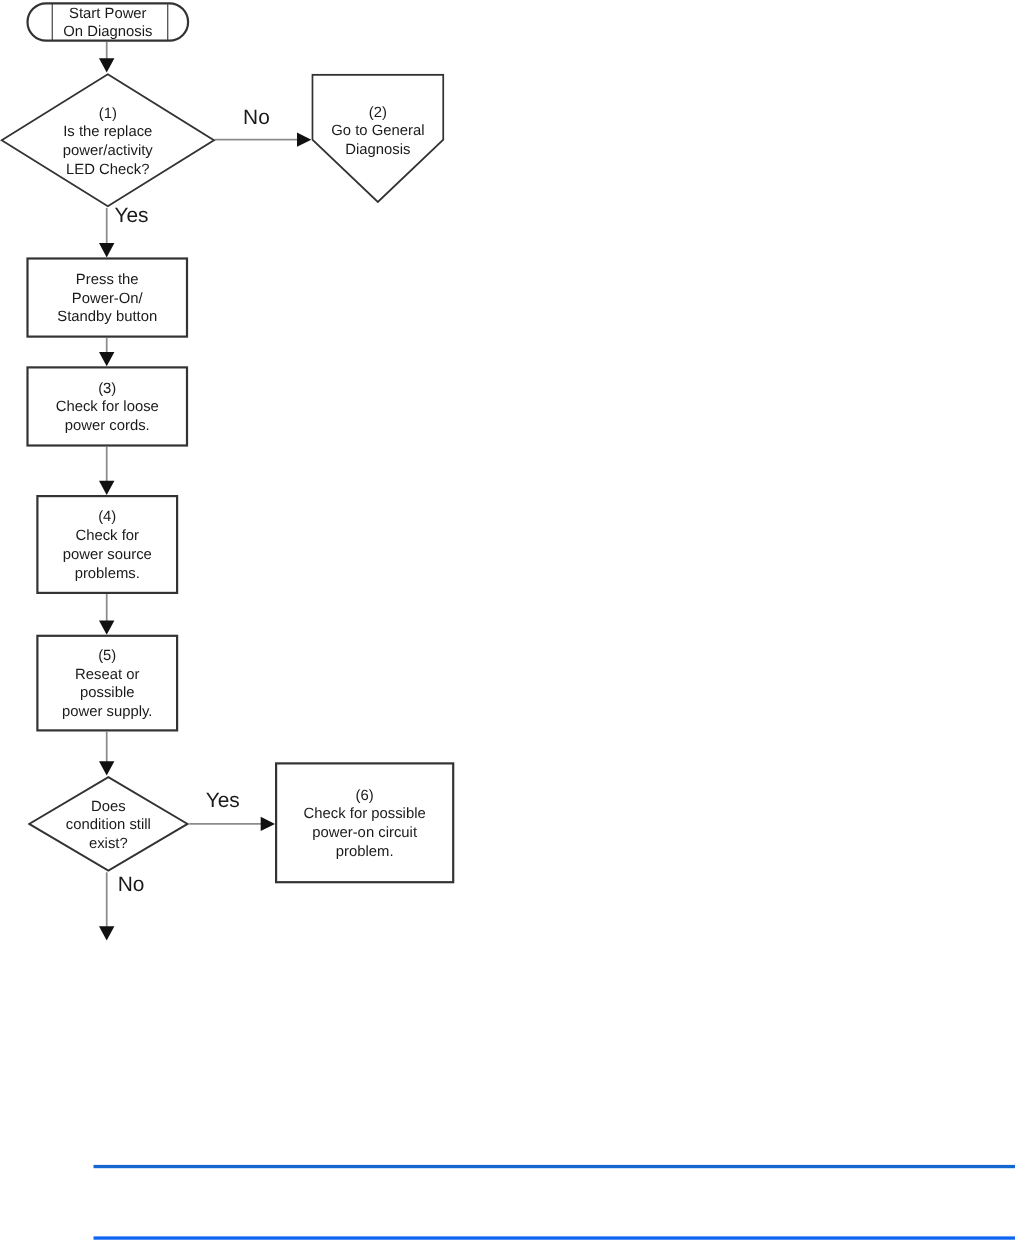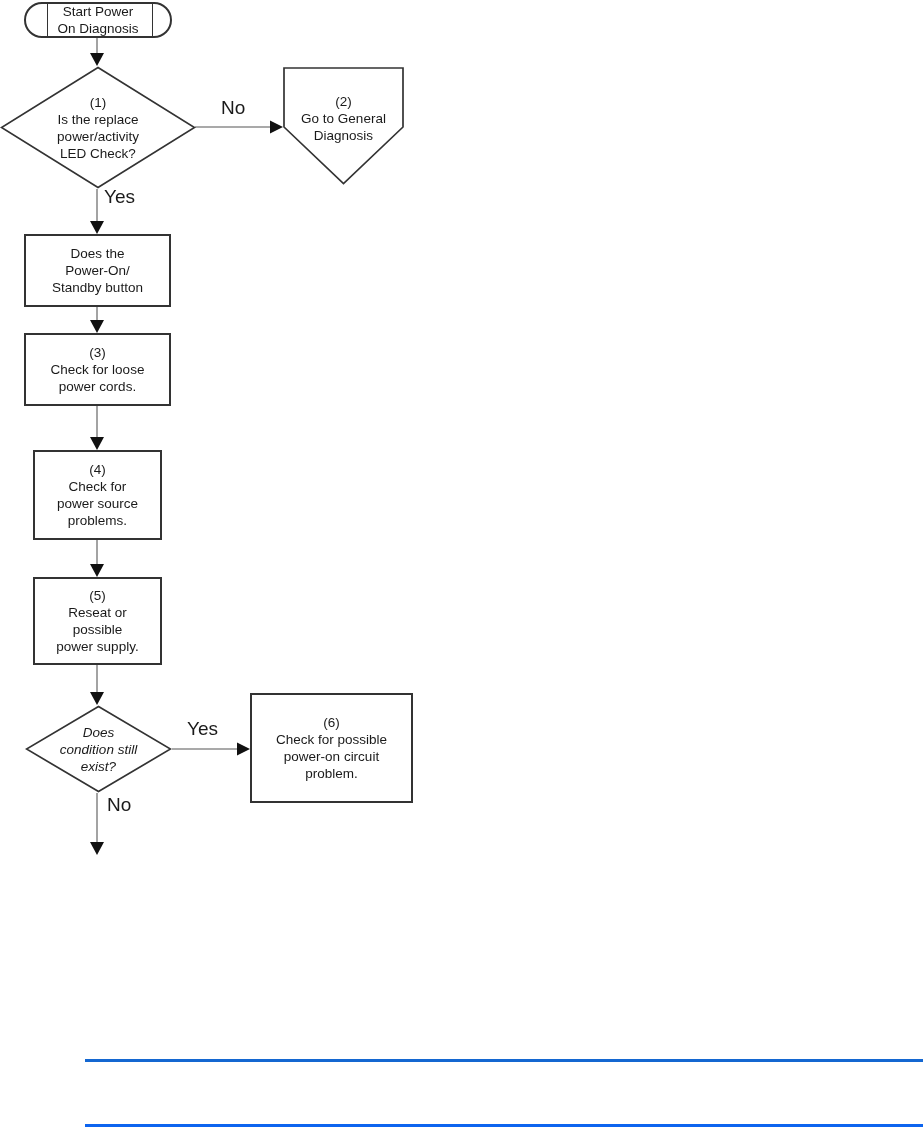--- a/index.html
+++ b/index.html
@@ -170,21 +170,21 @@
       <div class="node-text">
         <span>(2)</span>
         <span>Go to General</span>
         <span>Diagnosis</span>
       </div>
     </div>
   </div>
 
   <div class="node process" style="left:24px;top:234px;width:147px;height:73px;">
     <div class="node-text">
-      <span>Does the</span>
+      <span>Press the</span>
       <span>Power-On/</span>
       <span>Standby button</span>
     </div>
   </div>
 
   <div class="node process" style="left:24px;top:333px;width:147px;height:73px;">
     <div class="node-text">
       <span>(3)</span>
       <span>Check for loose</span>
       <span>power cords.</span>
@@ -202,21 +202,21 @@
 
   <div class="node process" style="left:33px;top:577px;width:129px;height:88px;">
     <div class="node-text">
       <span>(5)</span>
       <span>Reseat or</span>
       <span>possible</span>
       <span>power supply.</span>
     </div>
   </div>
 
-  <div class="node svg-node" style="left:25px;top:705px;width:147px;height:88px;font-style:italic;">
+  <div class="node svg-node" style="left:25px;top:705px;width:147px;height:88px;">
     <svg class="shape-svg" viewBox="0 0 147 88" preserveAspectRatio="none">
       <polygon class="shape-outline" points="73.5,1.5 145.5,44 73.5,86.5 1.5,44"></polygon>
     </svg>
     <div class="node-text">
       <span>Does</span>
       <span>condition still</span>
       <span>exist?</span>
     </div>
   </div>
 

